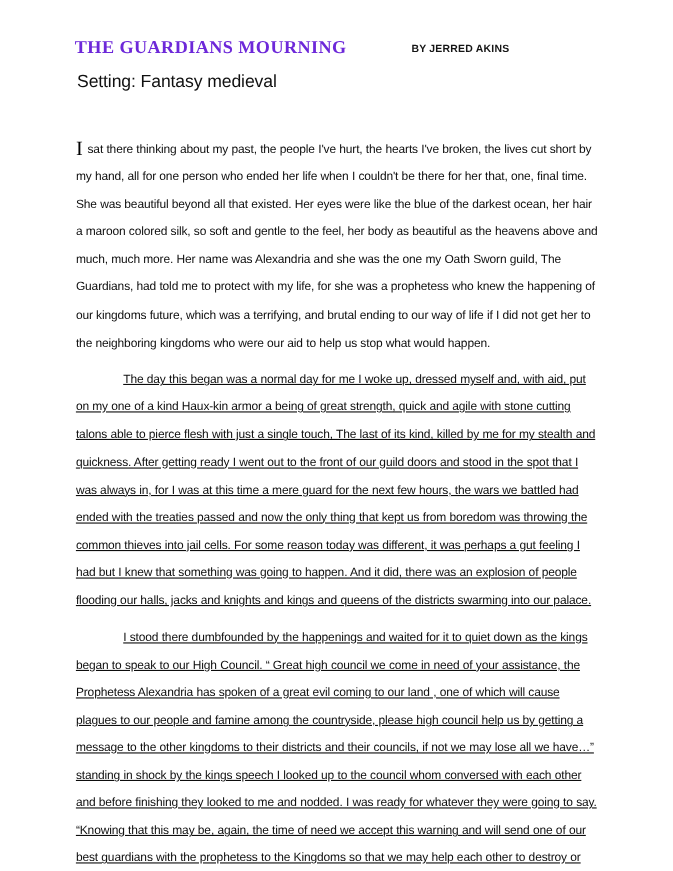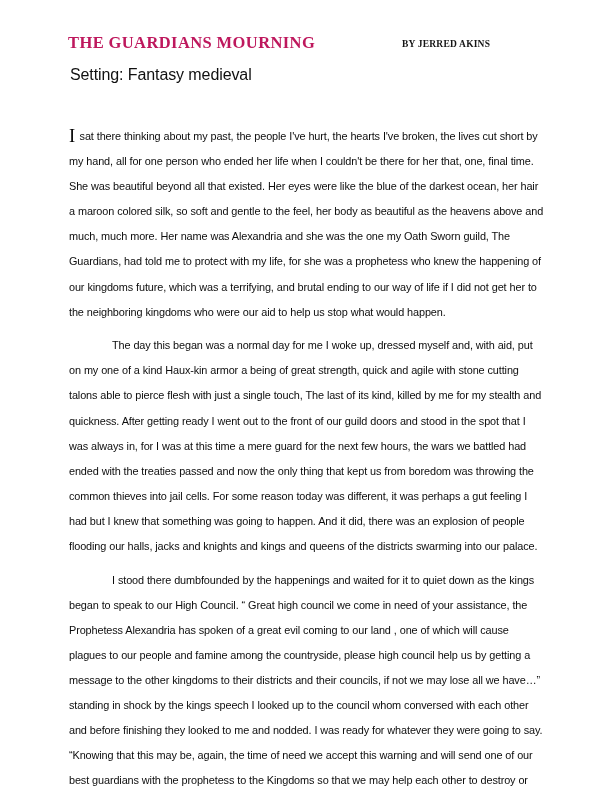--- a/index.html
+++ b/index.html
@@ -39,36 +39,35 @@
     position: absolute;
     left: 0;
     top: 0;
     font-family: "Liberation Serif", "DejaVu Serif", serif;
     font-variant: small-caps;
     font-weight: bold;
     font-size: 16.5px;
     letter-spacing: 0.4px;
     line-height: 18px;
     white-space: nowrap;
-    color: #be185d;
+    color: #6d28d9;
   }
 
   .byline {
     position: absolute;
     left: 306px;
     top: 5px;
-    font-family: Liberation Serif, serif;
+    font-family: Liberation Sans, sans-serif;
     font-variant: small-caps;
     font-weight: bold;
     font-size: 9.5px;
     letter-spacing: 0.2px;
     line-height: 11px;
     white-space: nowrap;
     color: #151515;
-    margin-left: 28px;
   }
 
   
   .setting-line {
     position: absolute;
     left: 70px;
     top: 68px;
     font-size: 16px;
     line-height: 14px;
     letter-spacing: -0.1px;
@@ -99,20 +98,21 @@
     margin-top: 0;
   }
 
   .para.indented {
     text-indent: 43px;
   }
 
   
   .para.gap {
     margin-top: 8.5px;
+    text-decoration: underline;
   }
 
   .dropcap {
     font-family: "Liberation Serif", "DejaVu Serif", serif;
     font-size: 18.5px;
     line-height: 0;
     font-weight: normal;
     position: relative;
     top: 1.5px;
     padding-right: 1.5px;

